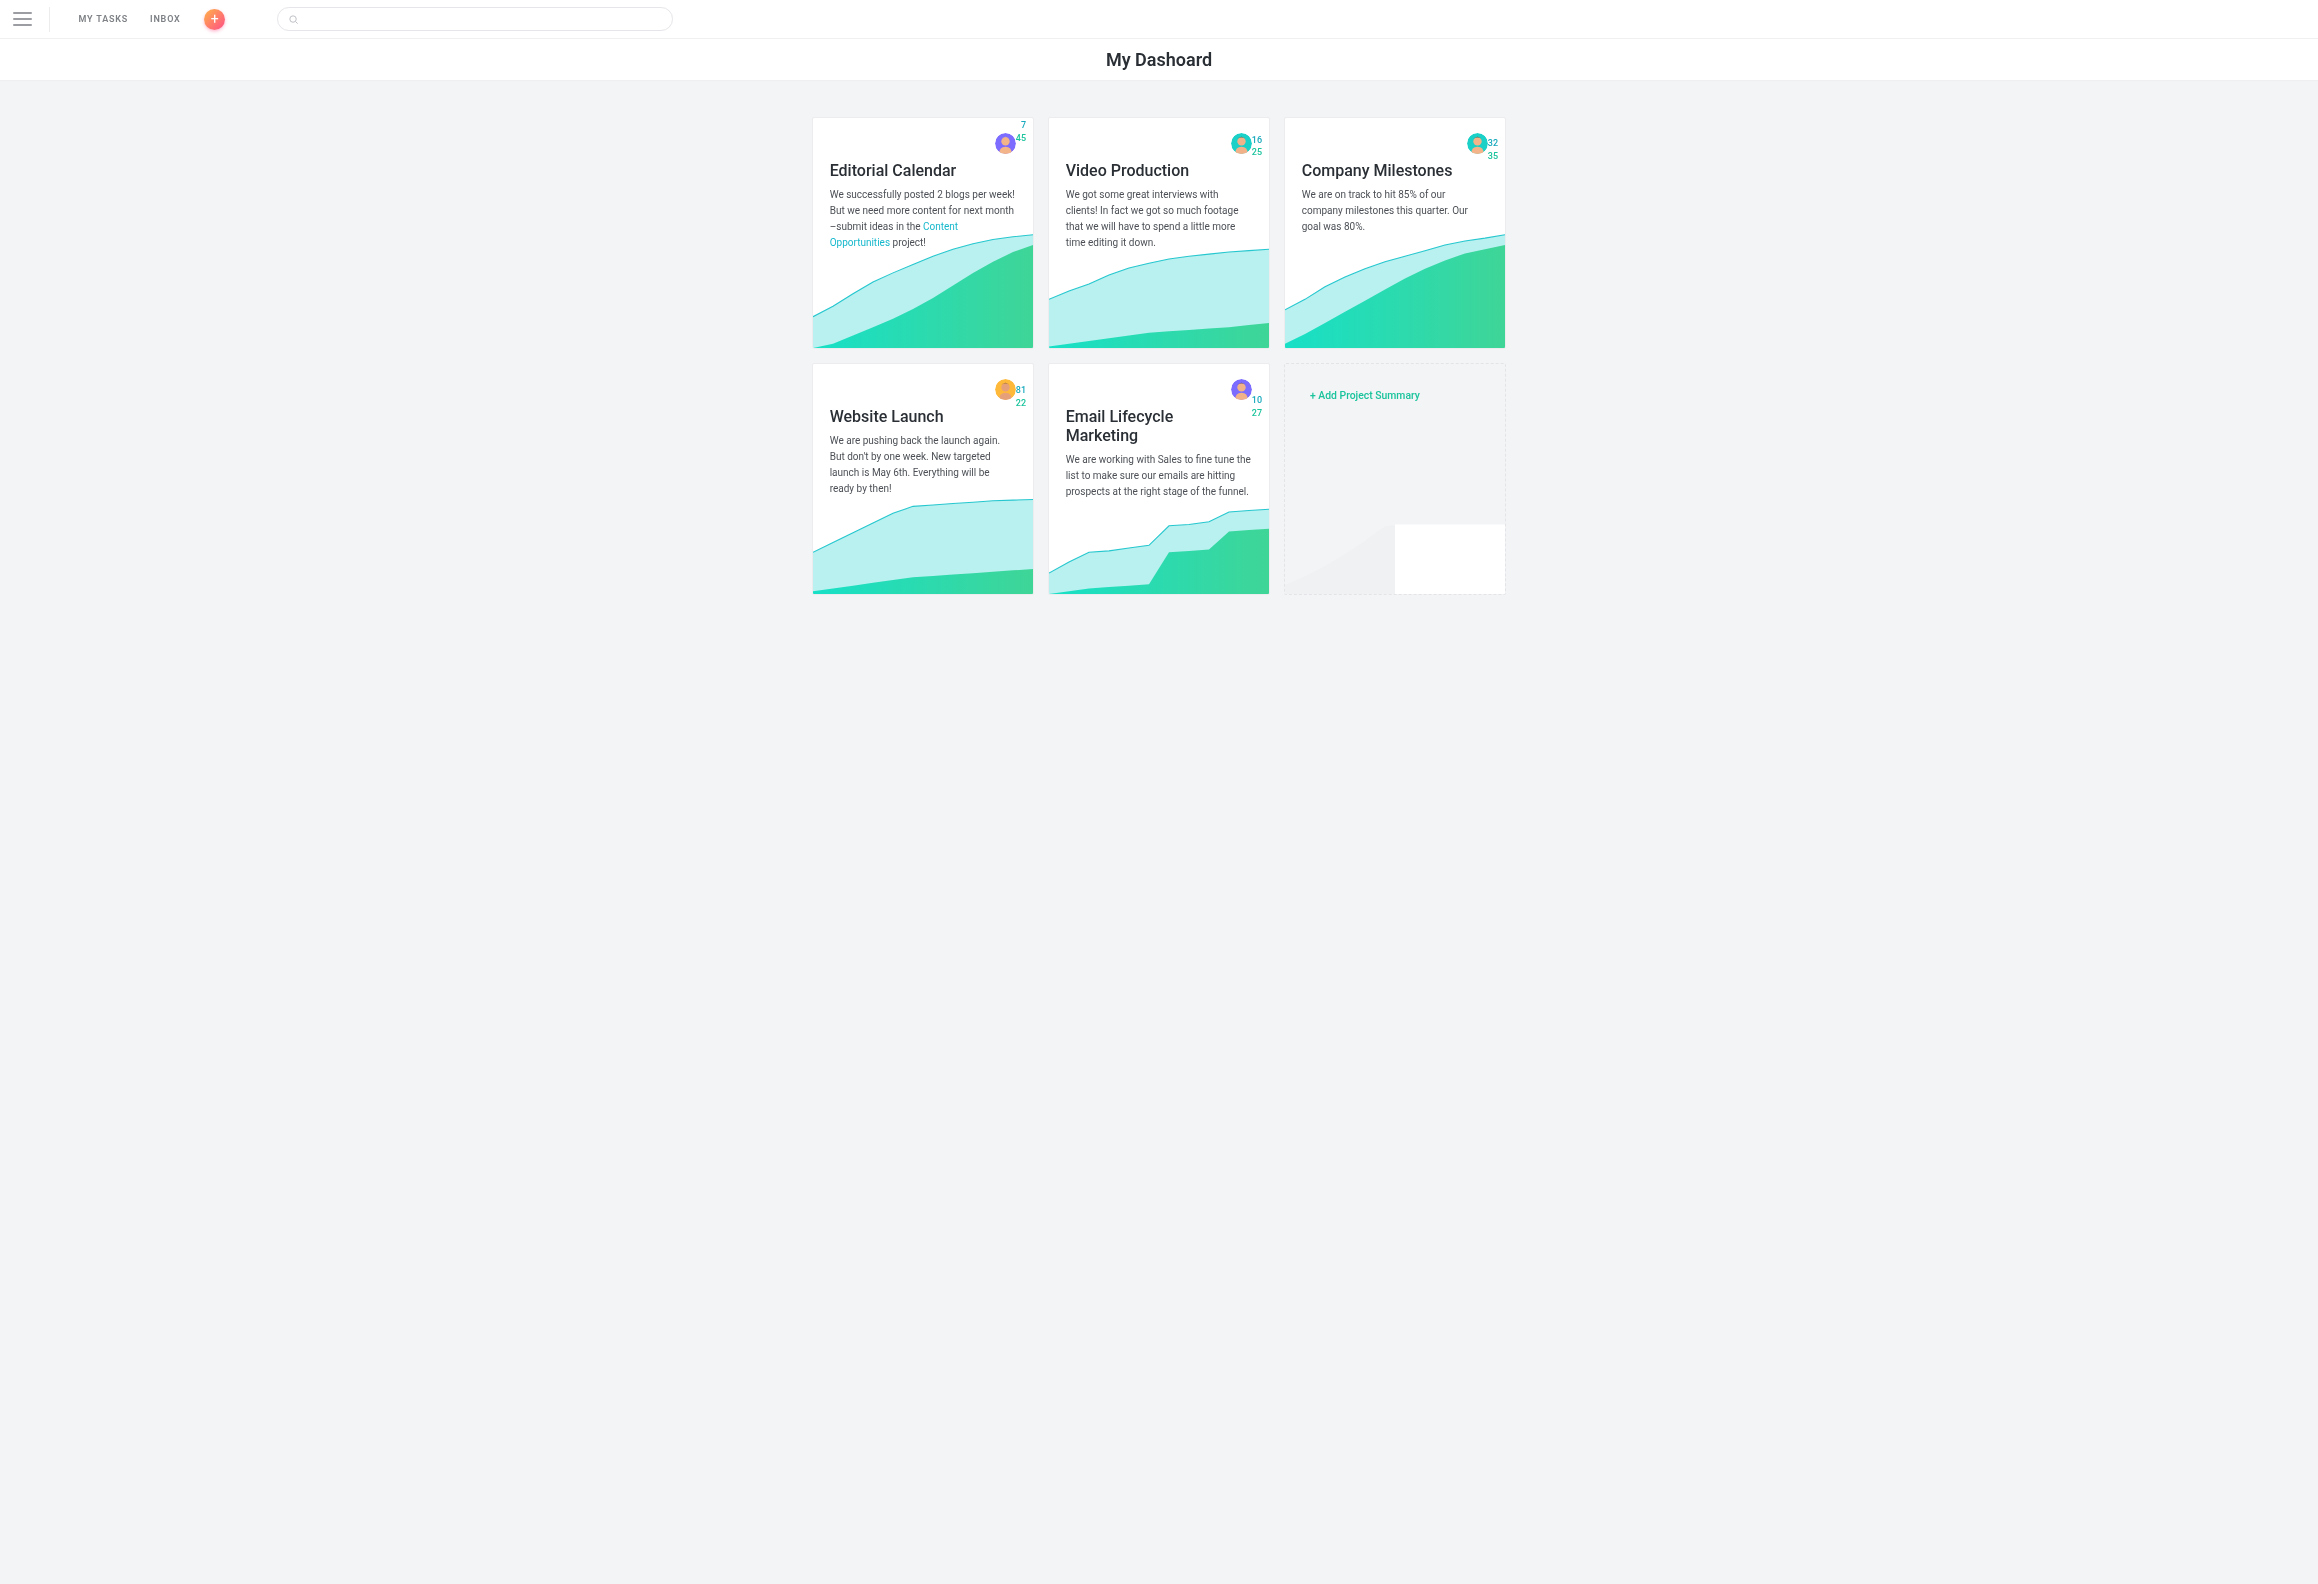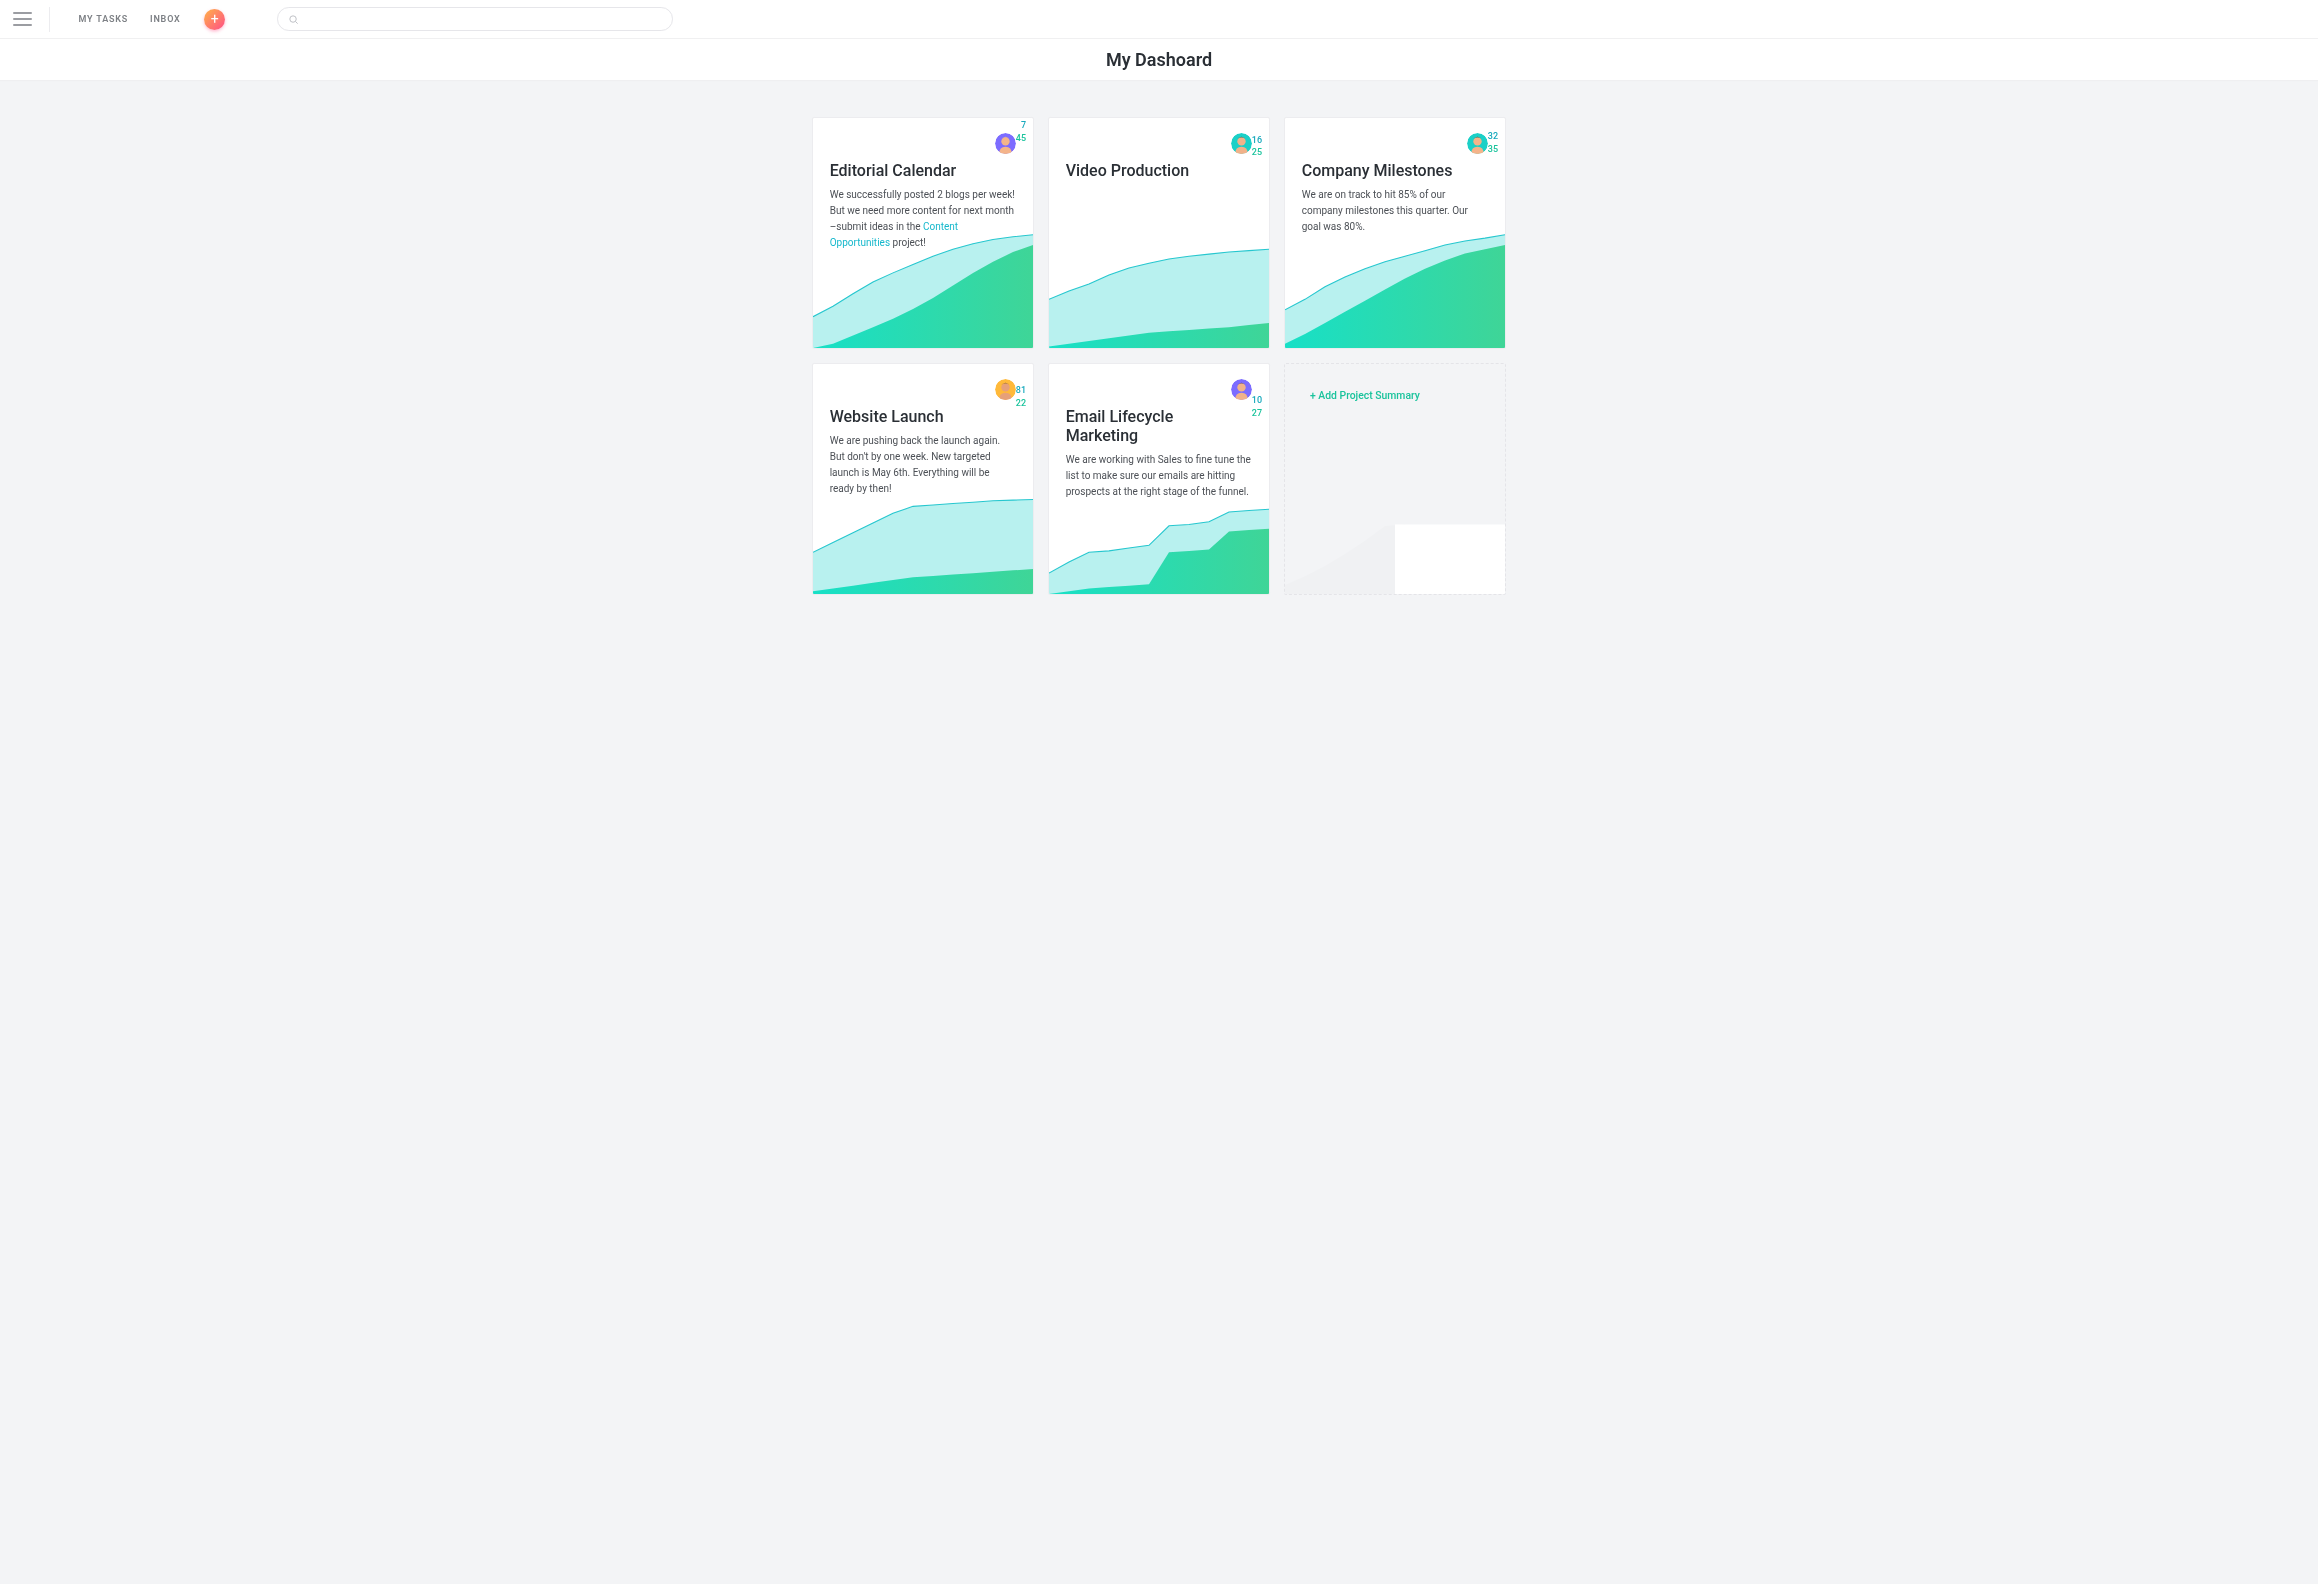--- a/index.html
+++ b/index.html
@@ -212,20 +212,23 @@
       <h2>Video Production</h2>
       <div class="avatar">
           <svg viewBox="0 0 40 40">
     <circle cx="20" cy="20" r="20" fill="#1bd0c7"></circle>
     <circle cx="20" cy="16" r="8" fill="#f1b28a"></circle>
     <path d="M12 12 Q20 2 28 12 Q26 8 20 8 Q14 8 12 12 Z" fill="#5a3b23"></path>
     <path d="M8 40 Q8 26 20 26 Q32 26 32 40 Z" fill="#f1b28a"></path>
   </svg>
         </div>
     </div>
+    <div class="card-body">
+      <span>We got some great interviews with clients! In fact we got so much footage that we will have to spend a little more time editing it down.</span><span></span>
+    </div>
     <div class="val-labels" style="top:16.7px">
       <span class="val-top">16</span>
       <span class="val-bot">25</span>
     </div>
     <div class="chart">
       <svg viewBox="0 0 290 174" preserveAspectRatio="none">
         <defs>
           <linearGradient id="gTop1" x1="0" y1="0" x2="1" y2="0">
             <stop offset="0%" stop-color="#b8f1ef"></stop>
             <stop offset="100%" stop-color="#b8f1ef"></stop>
@@ -249,21 +252,21 @@
     <circle cx="20" cy="20" r="20" fill="#1bd0c7"></circle>
     <circle cx="20" cy="16" r="8" fill="#f4b48a"></circle>
     <path d="M12 12 Q20 2 28 12 Q26 8 20 8 Q14 8 12 12 Z" fill="#4a2e18"></path>
     <path d="M8 40 Q8 26 20 26 Q32 26 32 40 Z" fill="#f4b48a"></path>
   </svg>
         </div>
     </div>
     <div class="card-body">
       <span>We are on track to hit 85% of our company milestones this quarter. Our goal was 80%.</span><span></span>
     </div>
-    <div class="val-labels" style="top:13px">
+    <div class="val-labels" style="top:20px">
       <span class="val-top">32</span>
       <span class="val-bot">35</span>
     </div>
     <div class="chart">
       <svg viewBox="0 0 290 174" preserveAspectRatio="none">
         <defs>
           <linearGradient id="gTop2" x1="0" y1="0" x2="1" y2="0">
             <stop offset="0%" stop-color="#b8f1ef"></stop>
             <stop offset="100%" stop-color="#b8f1ef"></stop>
           </linearGradient>

